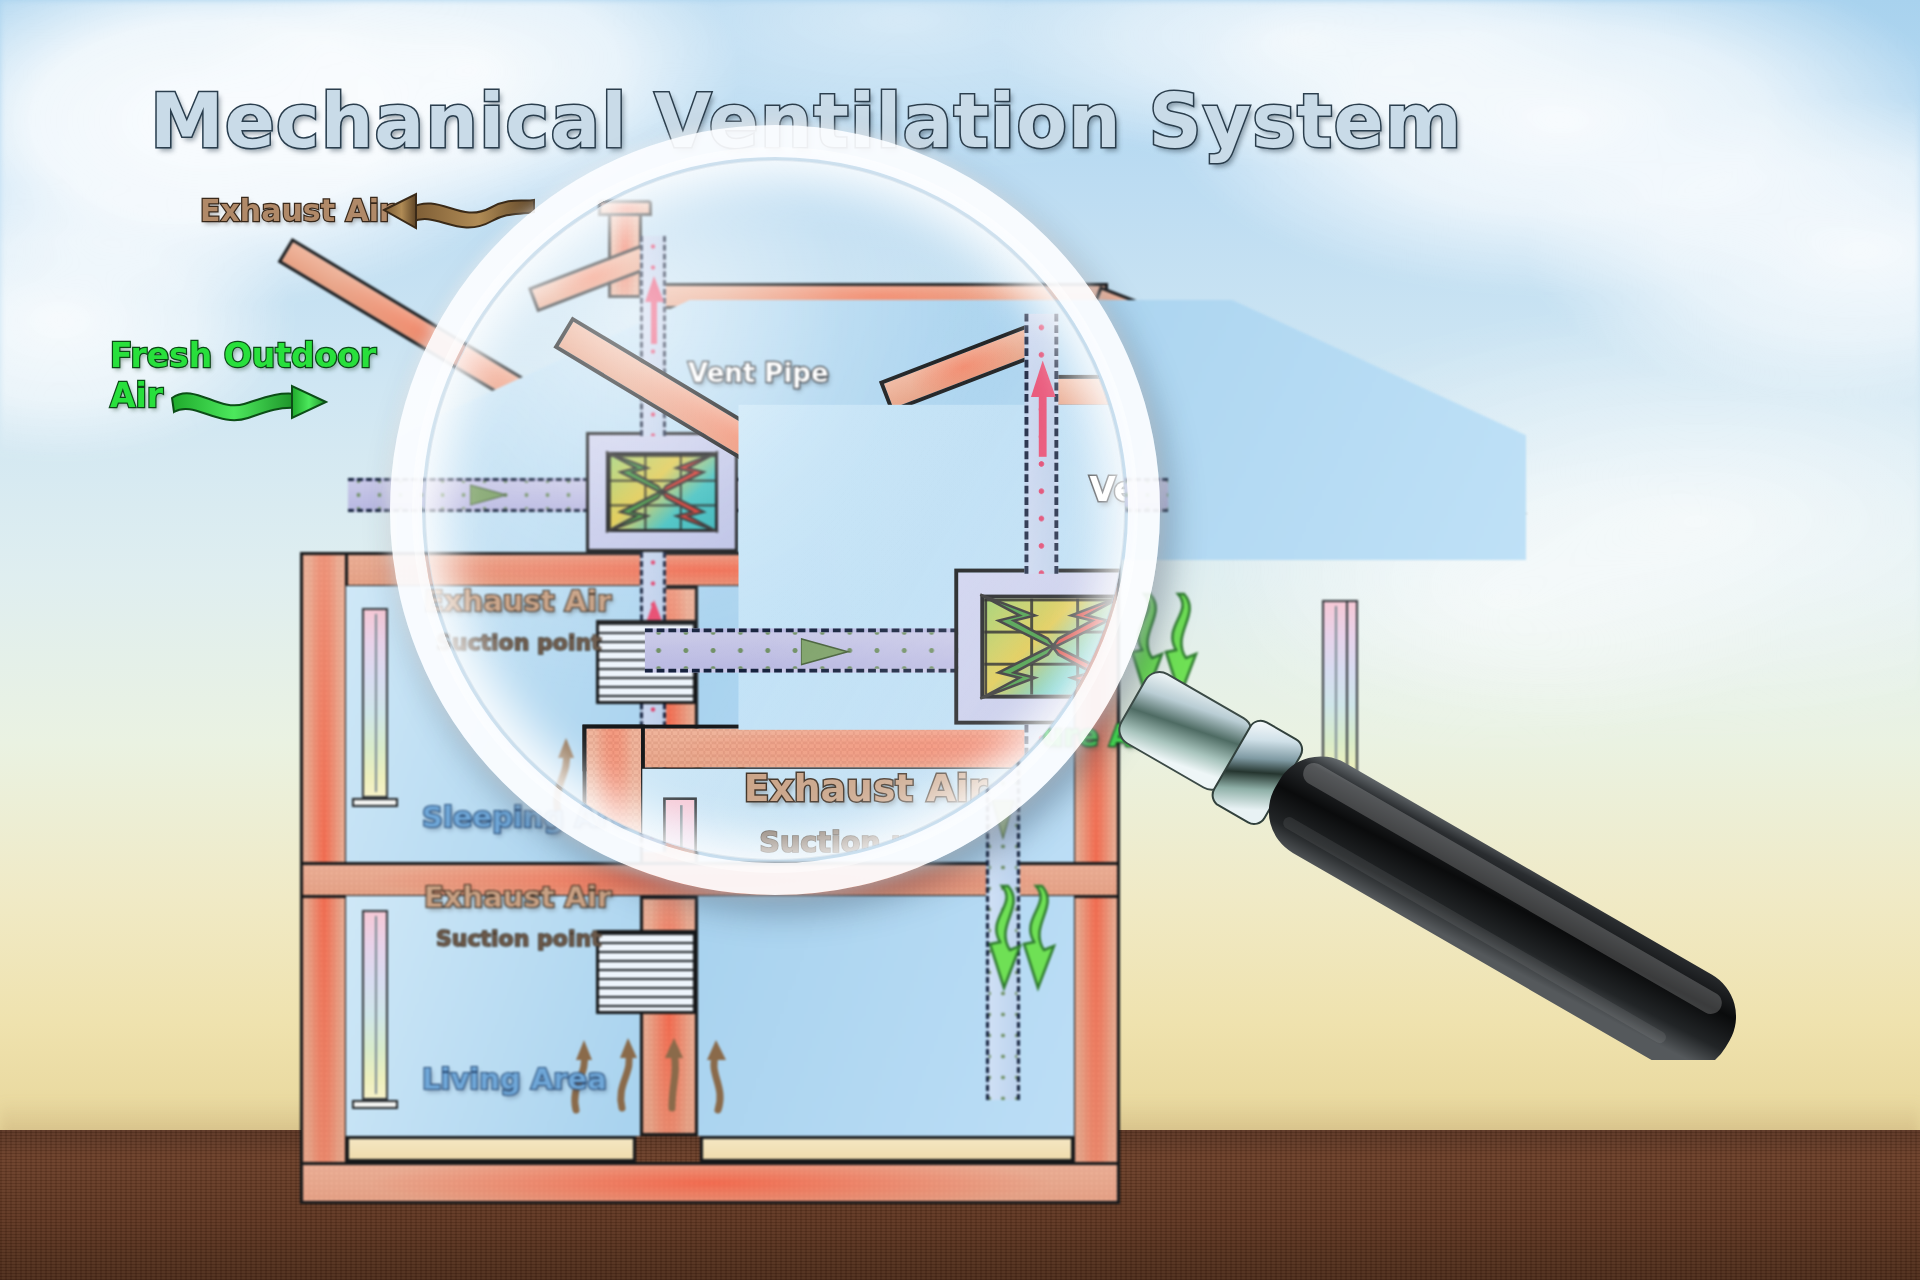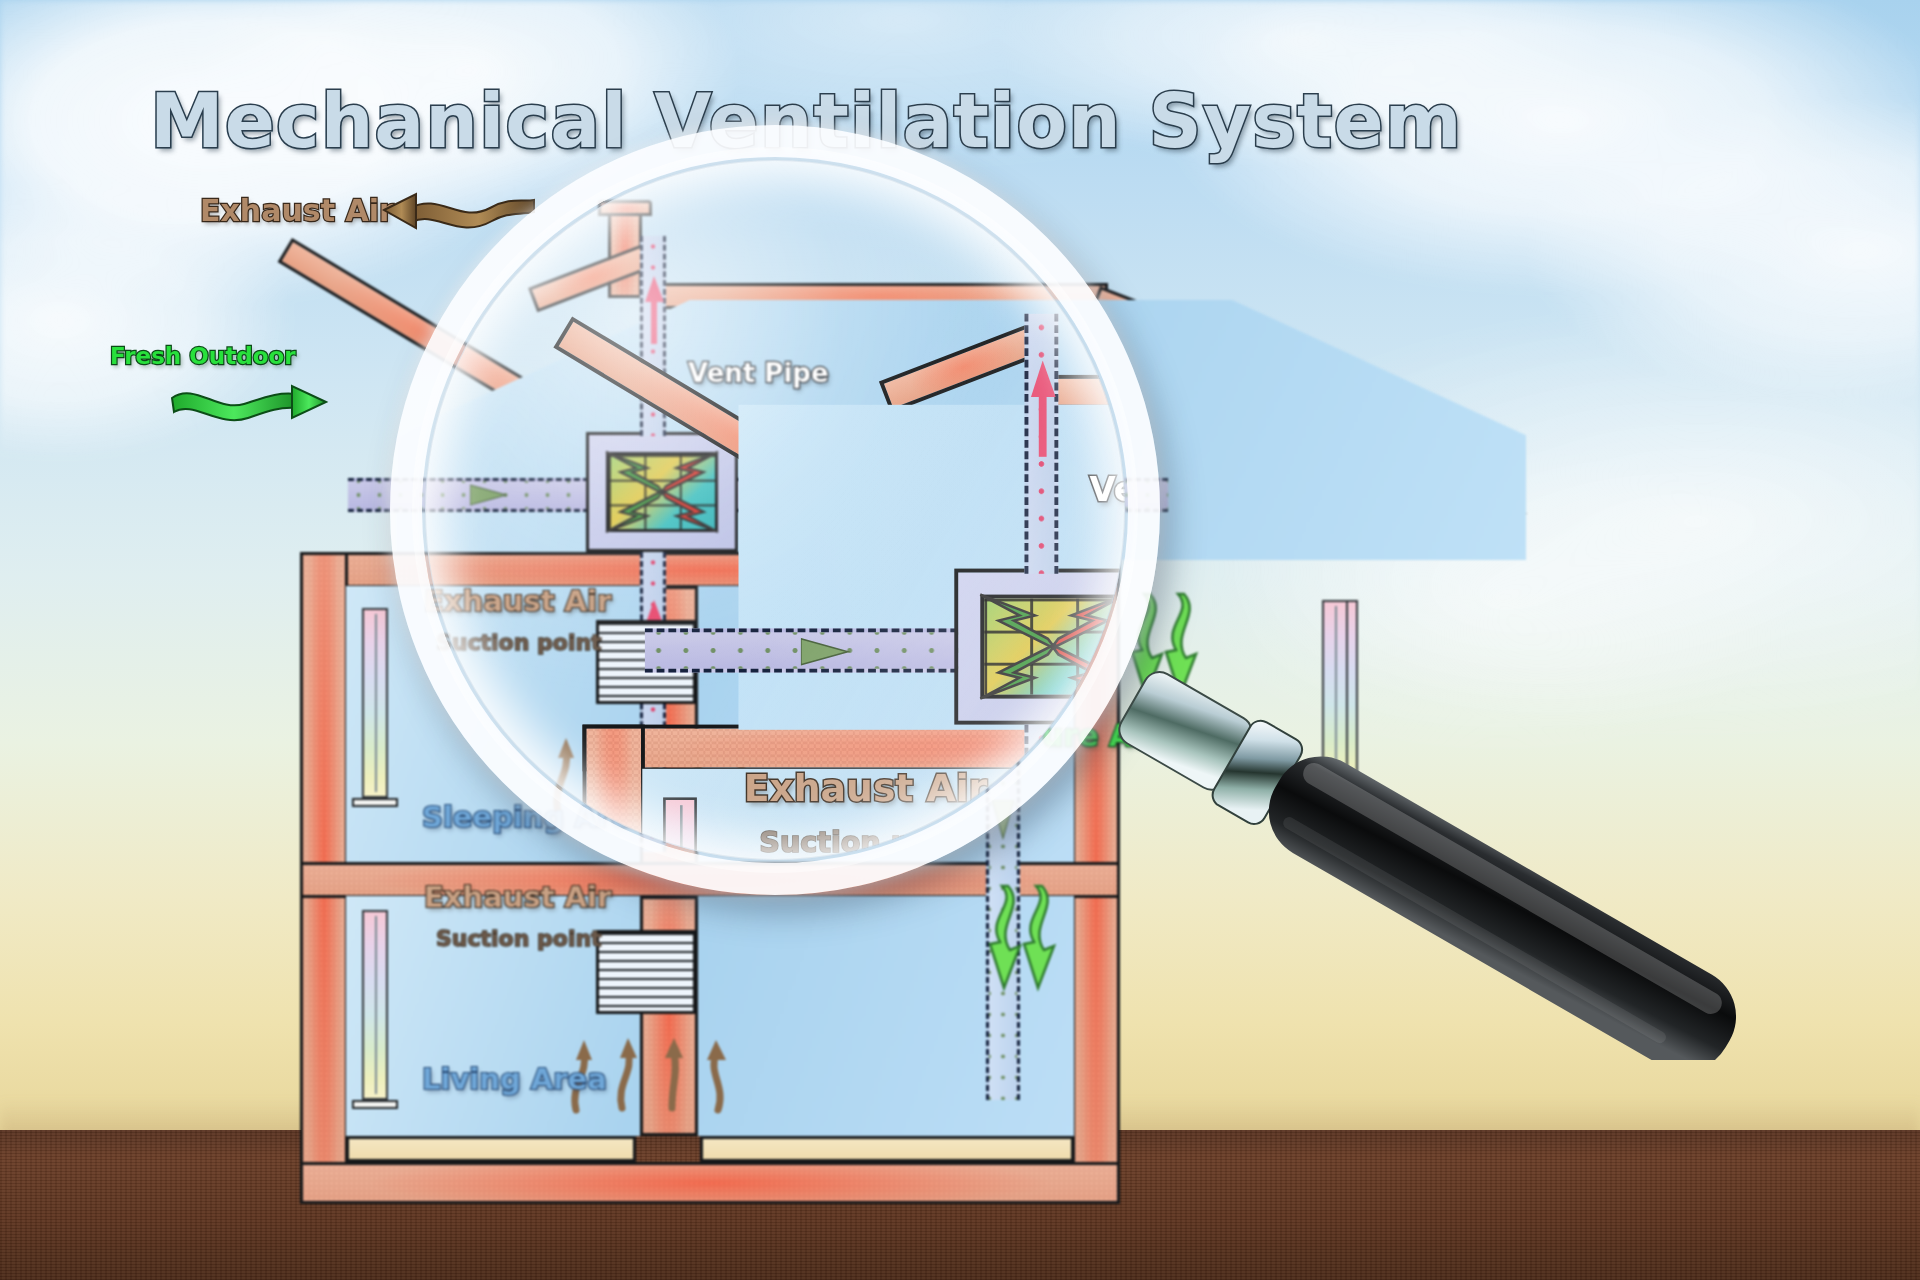--- a/index.html
+++ b/index.html
@@ -96,21 +96,21 @@
     background:
       radial-gradient(ellipse 50% 140% at 50% 50%, rgba(255,70,35,.35), rgba(255,120,70,0) 70%),
       linear-gradient(to bottom,#f0b79f,#e7a184);
     border:3px solid #16181a;box-sizing:border-box;}
 
   .floorslab{position:absolute;background:linear-gradient(to bottom,#f5e6c2,#efdcae);border:3px solid #16181a;box-sizing:border-box;}
 
   .label{position:absolute;white-space:nowrap;font-weight:bold;}
   .lbl-out-brown{color:#b08968;font-size:30px;-webkit-text-stroke:2.4px #3a2a1c;paint-order:stroke fill;
     text-shadow:2px 3px 4px rgba(40,30,20,.35);}
-  .lbl-out-green{color:#28e03c;font-size:23px;line-height:40px;-webkit-text-stroke:2.4px #0d4a18;paint-order:stroke fill;
+  .lbl-out-green{color:#28e03c;font-size:33px;line-height:40px;-webkit-text-stroke:2.4px #0d4a18;paint-order:stroke fill;
     text-shadow:2px 3px 4px rgba(20,60,30,.4);}
   .lbl-white{color:#ffffff;font-size:29px;-webkit-text-stroke:2.4px #1b1f24;paint-order:stroke fill;
     text-shadow:2px 3px 4px rgba(30,40,50,.45);}
   .lbl-blue{color:#6fa7d8;font-size:29px;-webkit-text-stroke:2.2px #2b4f7a;paint-order:stroke fill;
     text-shadow:2px 3px 4px rgba(30,50,80,.35);}
   .lbl-brown-in{color:#c8a184;font-size:29px;-webkit-text-stroke:2.2px #3b2c1f;paint-order:stroke fill;
     text-shadow:2px 3px 4px rgba(40,30,20,.35);}
   .lbl-sub{color:#6b594a;font-size:22px;-webkit-text-stroke:1.3px #2f2419;paint-order:stroke fill;}
   .lbl-pure{color:#46e04f;font-size:32px;-webkit-text-stroke:2.4px #12521c;paint-order:stroke fill;
     text-shadow:2px 3px 4px rgba(20,60,30,.4);}
@@ -339,20 +339,21 @@
           <stop offset="55%" stop-color="#b08b55"></stop>
           <stop offset="100%" stop-color="#5d4426"></stop>
     </linearGradient>
       </defs>
     <path d="M28,20 C58,4 78,36 108,20 C128,9 140,14 152,12 L152,24 C136,27 126,24 110,33 C76,52 54,22 30,34 Z" fill="url(#brn)" stroke="#3a2a18" stroke-width="2"></path>
     <polygon points="2,22 34,6 34,40" fill="url(#brn)" stroke="#3a2a18" stroke-width="2"></polygon>
   </svg>
 
   <div class="label lbl-out-green" style="left:110px;top:336px;">
     <div>Fresh Outdoor</div>
+    <div>Air</div>
   </div>
   <svg class="svgwrap" style="left:168px;top:378px;" width="180" height="48" viewBox="0 0 180 48">
     <defs>
         <linearGradient id="grn" x1="0" y1="0" x2="1" y2="0">
       <stop offset="0%" stop-color="#1faa2c"></stop>
           <stop offset="50%" stop-color="#4ce85c"></stop>
           <stop offset="100%" stop-color="#1c9128"></stop>
     </linearGradient>
       </defs>
     <path d="M4,20 C26,4 50,34 76,26 C98,19 110,14 128,16 L128,30 C110,29 100,33 80,40 C50,50 26,22 6,34 Z" fill="url(#grn)" stroke="#0c4d17" stroke-width="2"></path>

